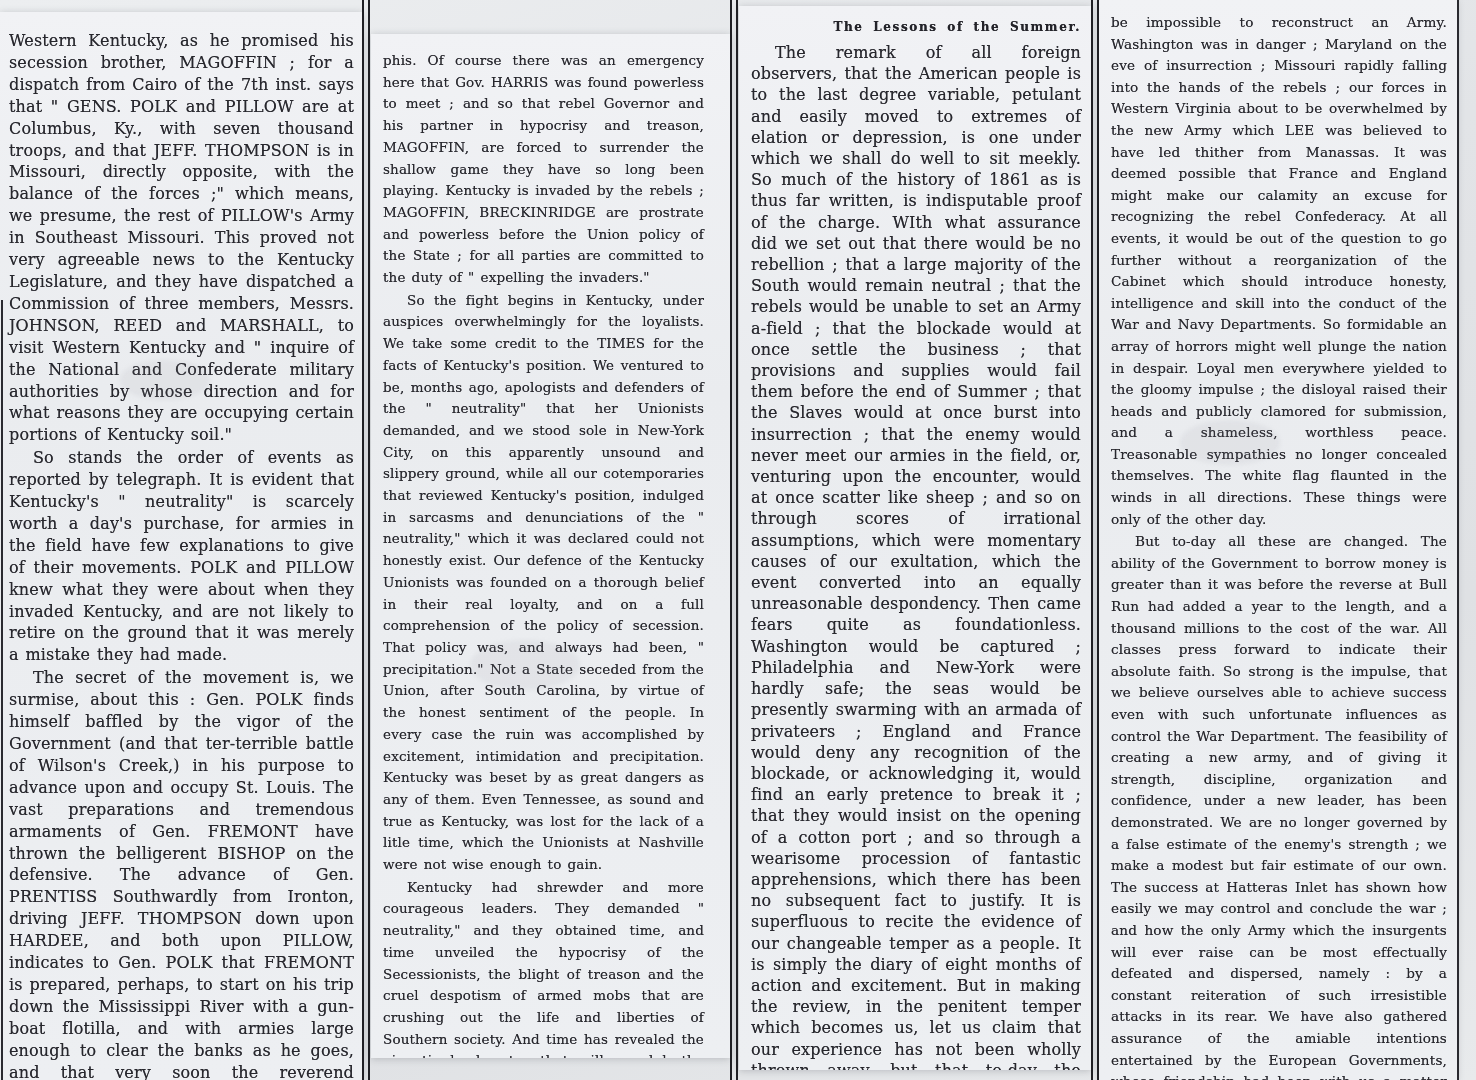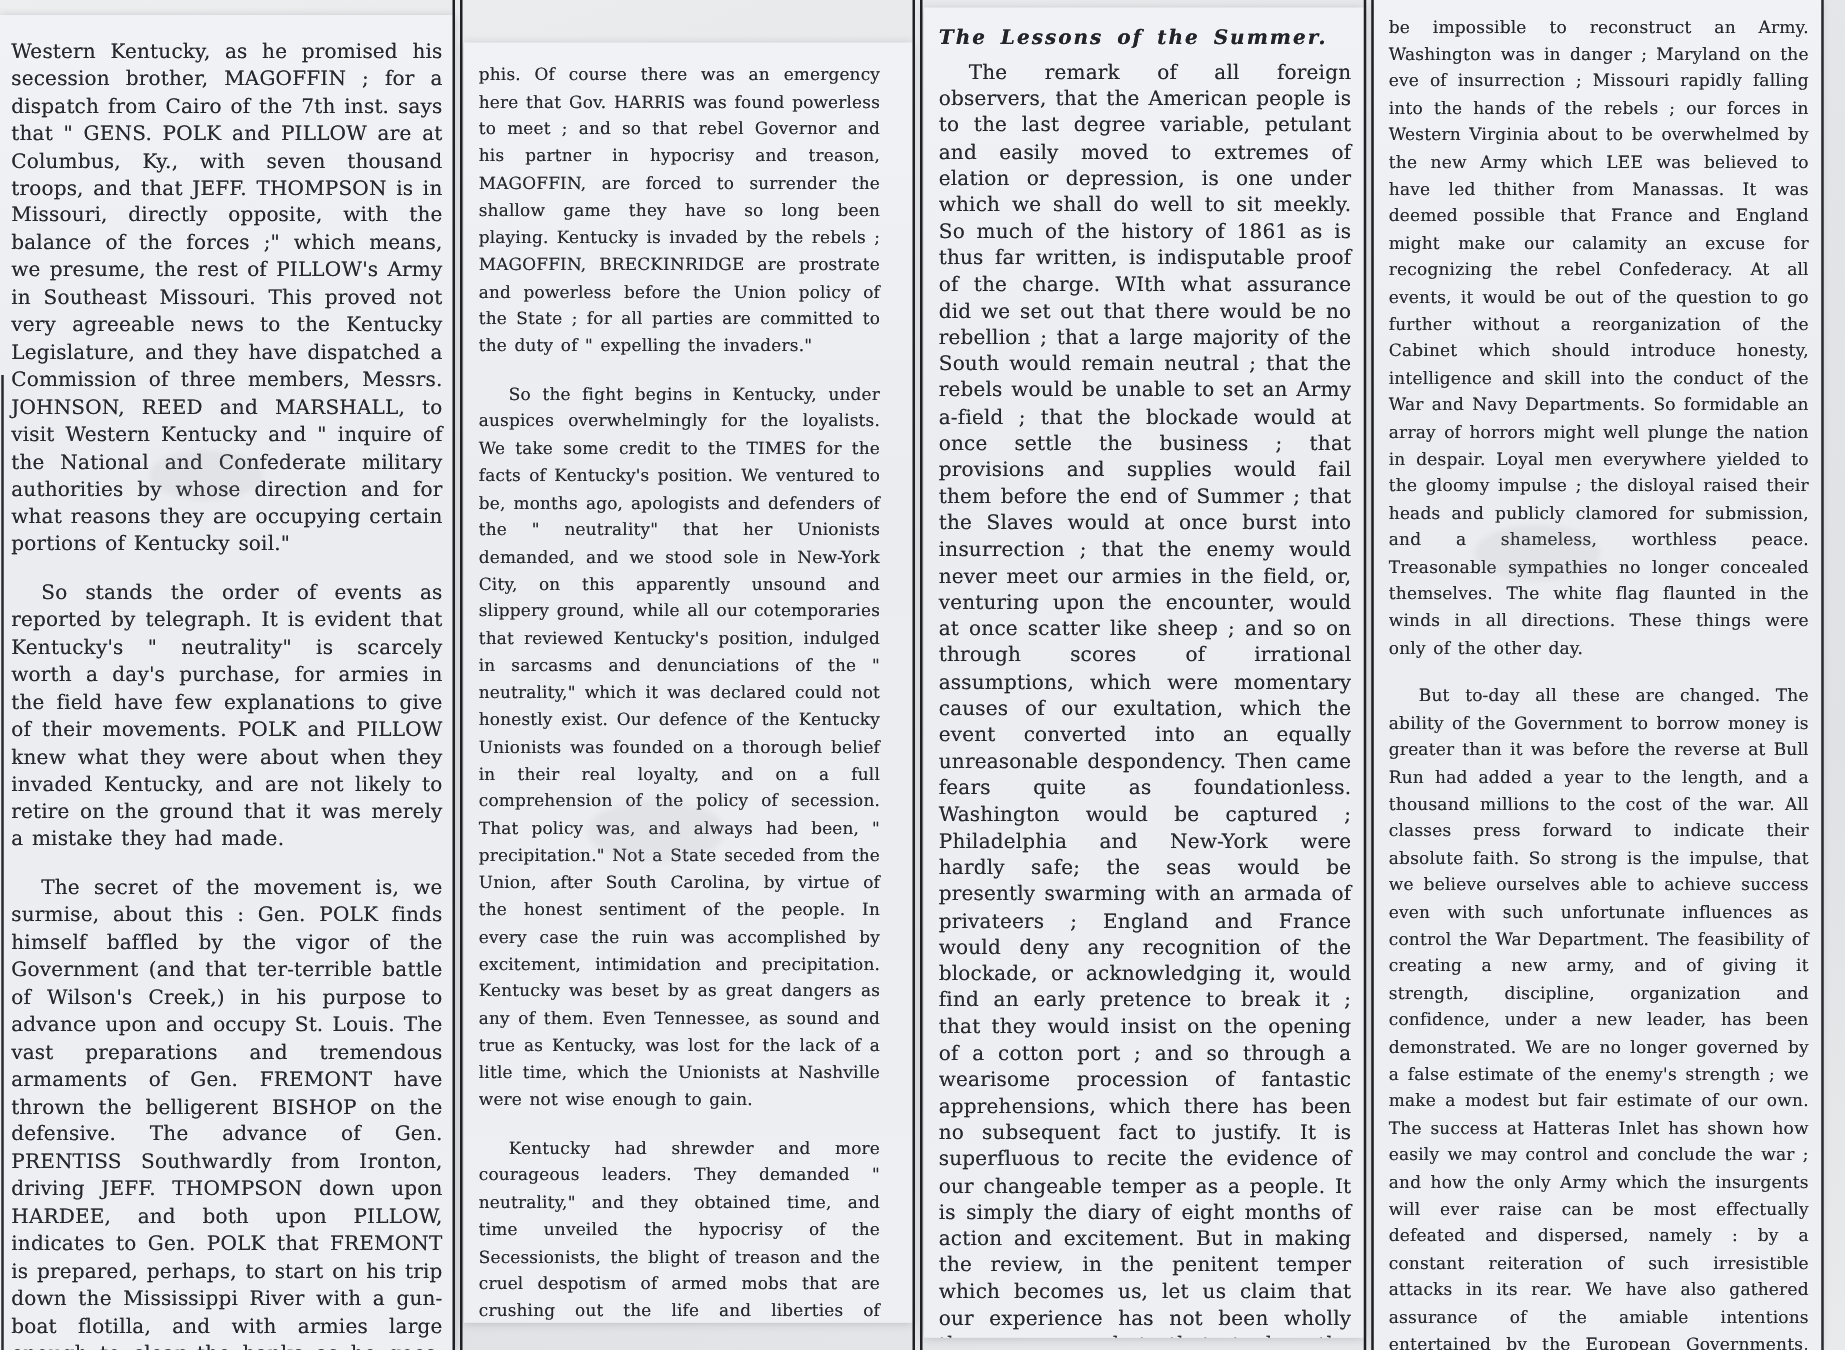--- a/index.html
+++ b/index.html
@@ -18,39 +18,38 @@
   }
   .clip p{
     margin:0;
     text-align:justify;
     text-indent:24px;
     word-spacing:1.6px;
     letter-spacing:.15px;
     text-shadow:0 0 .5px rgba(45,45,52,.65);
   }
   .clip p.cont{text-indent:0;}
-  .clip p + p{margin-top:17px;}
+  .clip p + p{margin-top:1px;}
 
   #col1{left:0;top:12px;width:363px;height:1068px;padding:18px 9px 0 9px;}
   #col1 p{font-size:16px;line-height:21.9px;}
 
   #col2{left:371px;top:34px;width:359px;height:1024px;padding:16px 26px 0 12px;}
   #col2 p{font-size:13.5px;line-height:21.7px;}
 
   #col3{left:739px;top:6px;width:352px;height:1064px;padding:14px 10px 0 12px;}
   #col3 p{font-size:16px;line-height:21.2px;}
 
   #col4{left:1099px;top:0;width:358px;height:1080px;padding:12px 10px 4px 12px;}
   #col4 p{font-size:13.6px;line-height:21.6px;}
 
   .headline{
-    text-align:left;font-weight:bold;font-size:16px;letter-spacing:1.6px;
+    text-align:right;font-weight:bold;font-size:12px;letter-spacing:1.6px;
     margin:0 0 8px 0;word-spacing:4px;color:#232329;
     text-shadow:0 0 .5px rgba(35,35,42,.8);
-    font-style:italic;
   }
   
   .vrule{position:absolute;top:0;height:1080px;width:4px;z-index:5;}
   .vrule.double{border-left:2px solid #1f1f24;border-right:2px solid #1f1f24;}
   .vrule.single{width:0;border-left:2px solid #2a2a30;}
   #rule-left{left:1px;top:300px;height:780px;}
   #rule-a{left:362px;}
   #rule-b{left:730px;}
   #rule-c{left:1091px;}
   #rule-right{left:1457px;height:1080px;}

